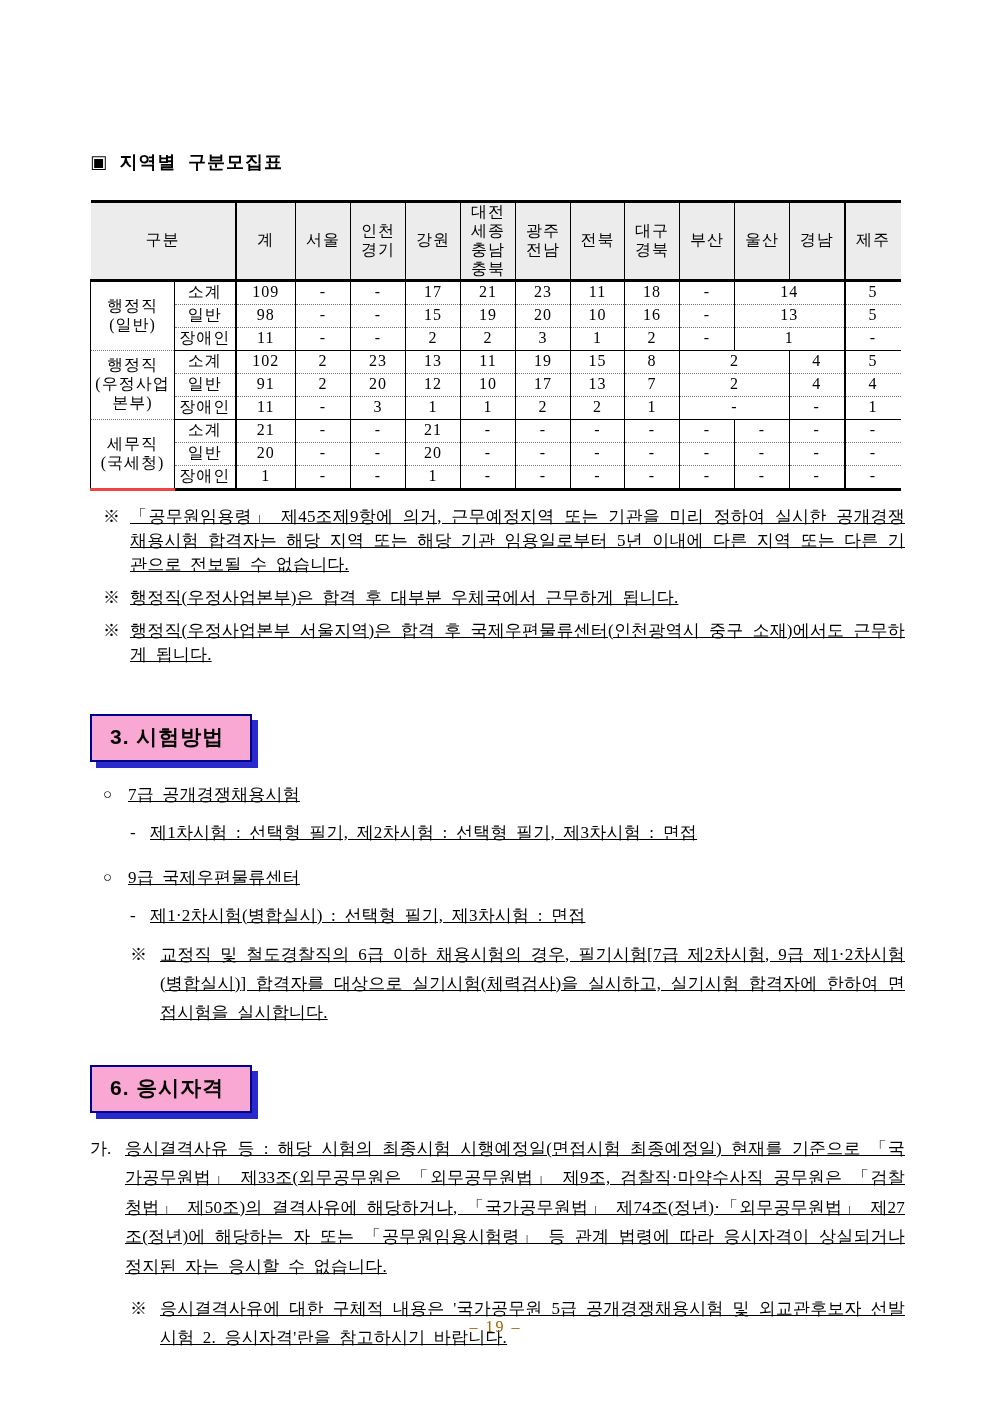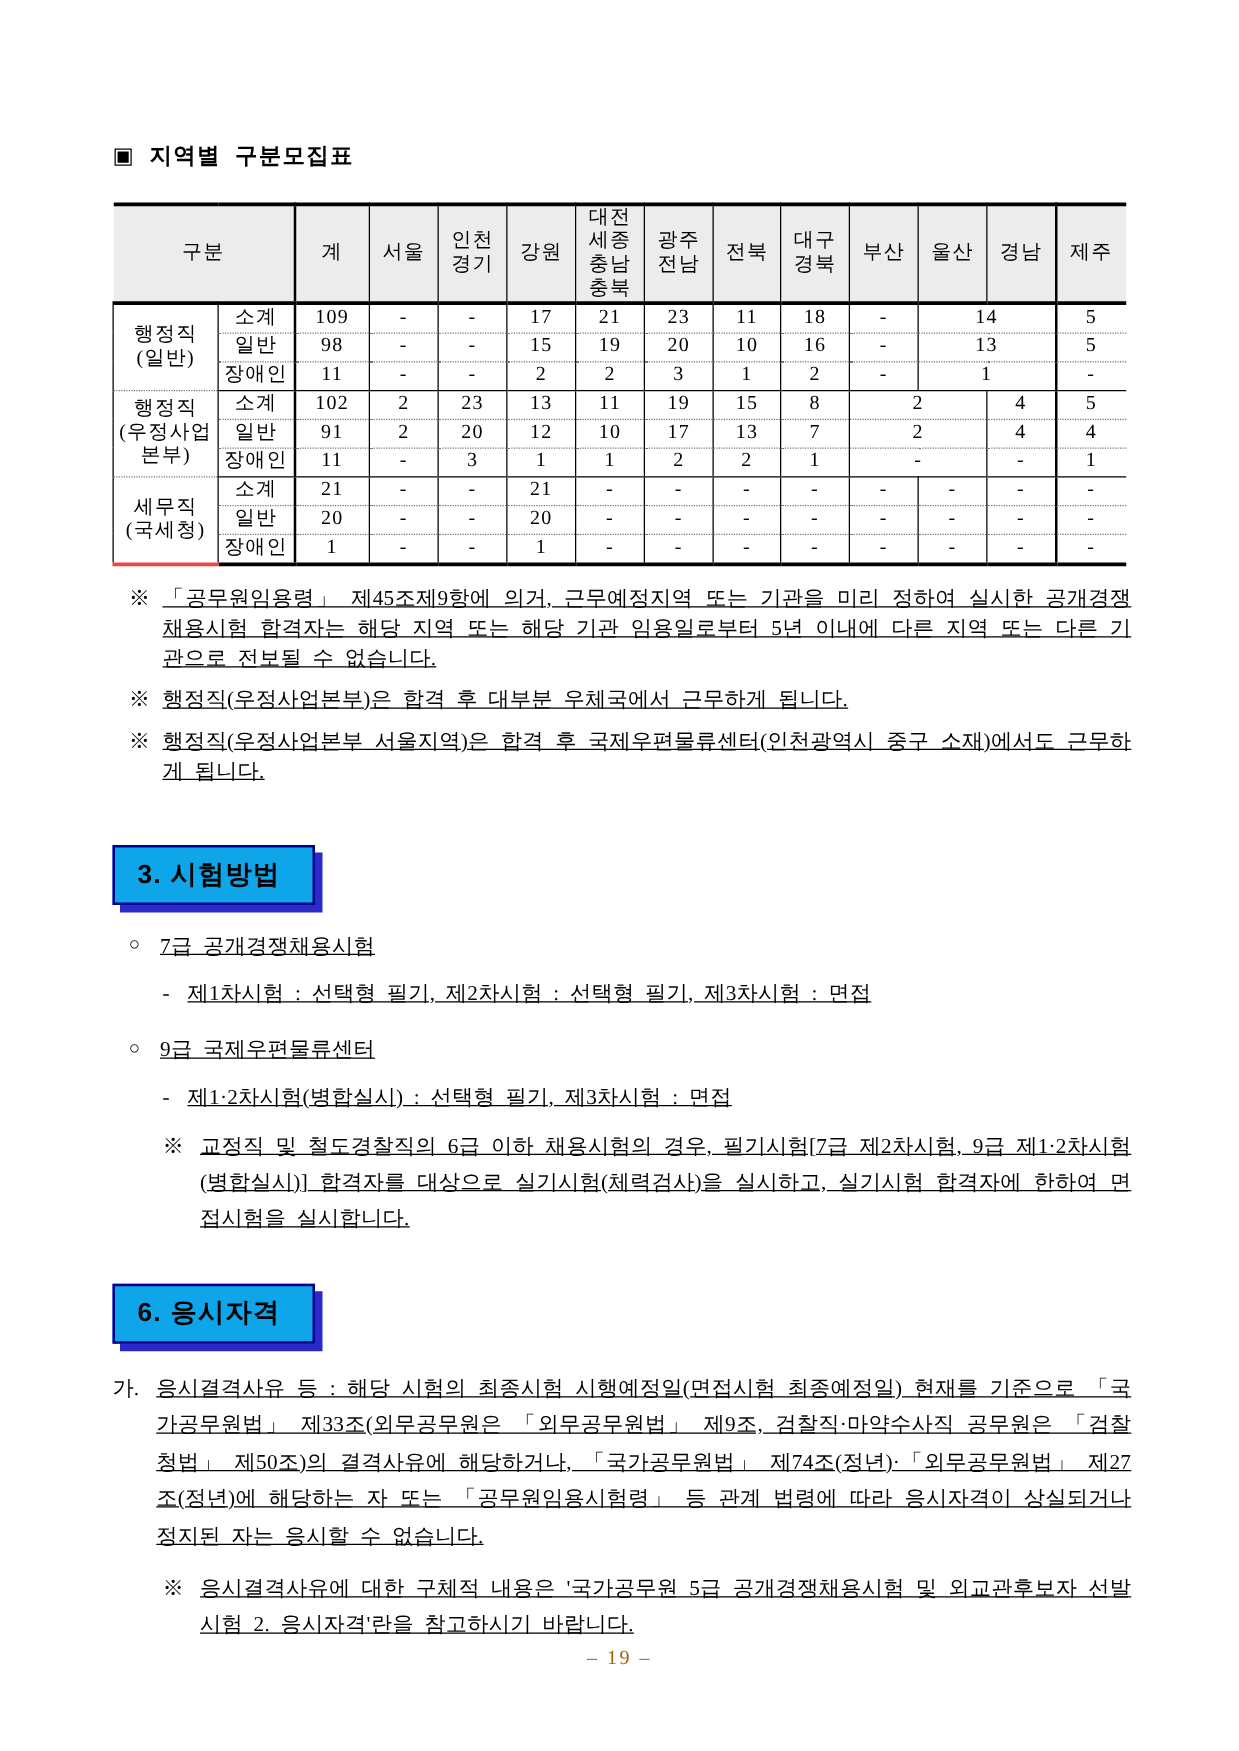--- a/index.html
+++ b/index.html
@@ -7,20 +7,21 @@
     position:relative; width:991px; height:1401px; margin:0 auto;
     background:#ffffff; overflow:hidden;
     font-family:"Liberation Serif","DejaVu Serif",serif;
     color:#000;
     box-sizing:border-box;
     padding:112px 86px 0 90px;
   }
   .doc-title {
     font-size:18px; font-weight:600; letter-spacing:1px;
     word-spacing:6px;
+    margin-top:38px;
   }
   
   table.recruit {
     border-collapse:collapse; table-layout:fixed;
     margin-top:26px;
     border-top:3px solid #000;
     border-bottom:3px solid #000;
     font-size:16px;
   }
   table.recruit th, table.recruit td {
@@ -48,21 +49,21 @@
   .note { margin:0 0 9px 13px; line-height:24px; }
   .note .marker { width:27px; }
   .sec-box {
     display:inline-block;
     margin-top:38px;
     border:2px solid #00008b;
     box-shadow:6px 6px 0 #2929cc;
     padding:7px 26px 9px 18px;
     font-family:"Liberation Sans","DejaVu Sans",sans-serif;
     font-weight:bold; font-size:21px; letter-spacing:1px;
-    background:#0ea5e9;
+    background:#f9a8d4;
   }
   .itm { line-height:25px; }
   .lvl1 { margin:20px 0 0 13px; }
   .lvl1 .marker { width:25px; font-size:15px; }
   .lvl2 { margin:13px 0 0 40px; }
   .lvl2 .marker { width:20px; }
   .lvl3 { margin:12px 0 0 40px; line-height:29px; }
   .lvl3 .marker { width:30px; }
   .ga-item { margin:21px 0 0 0; line-height:29.5px; }
   .ga-item .marker { width:35px; }

